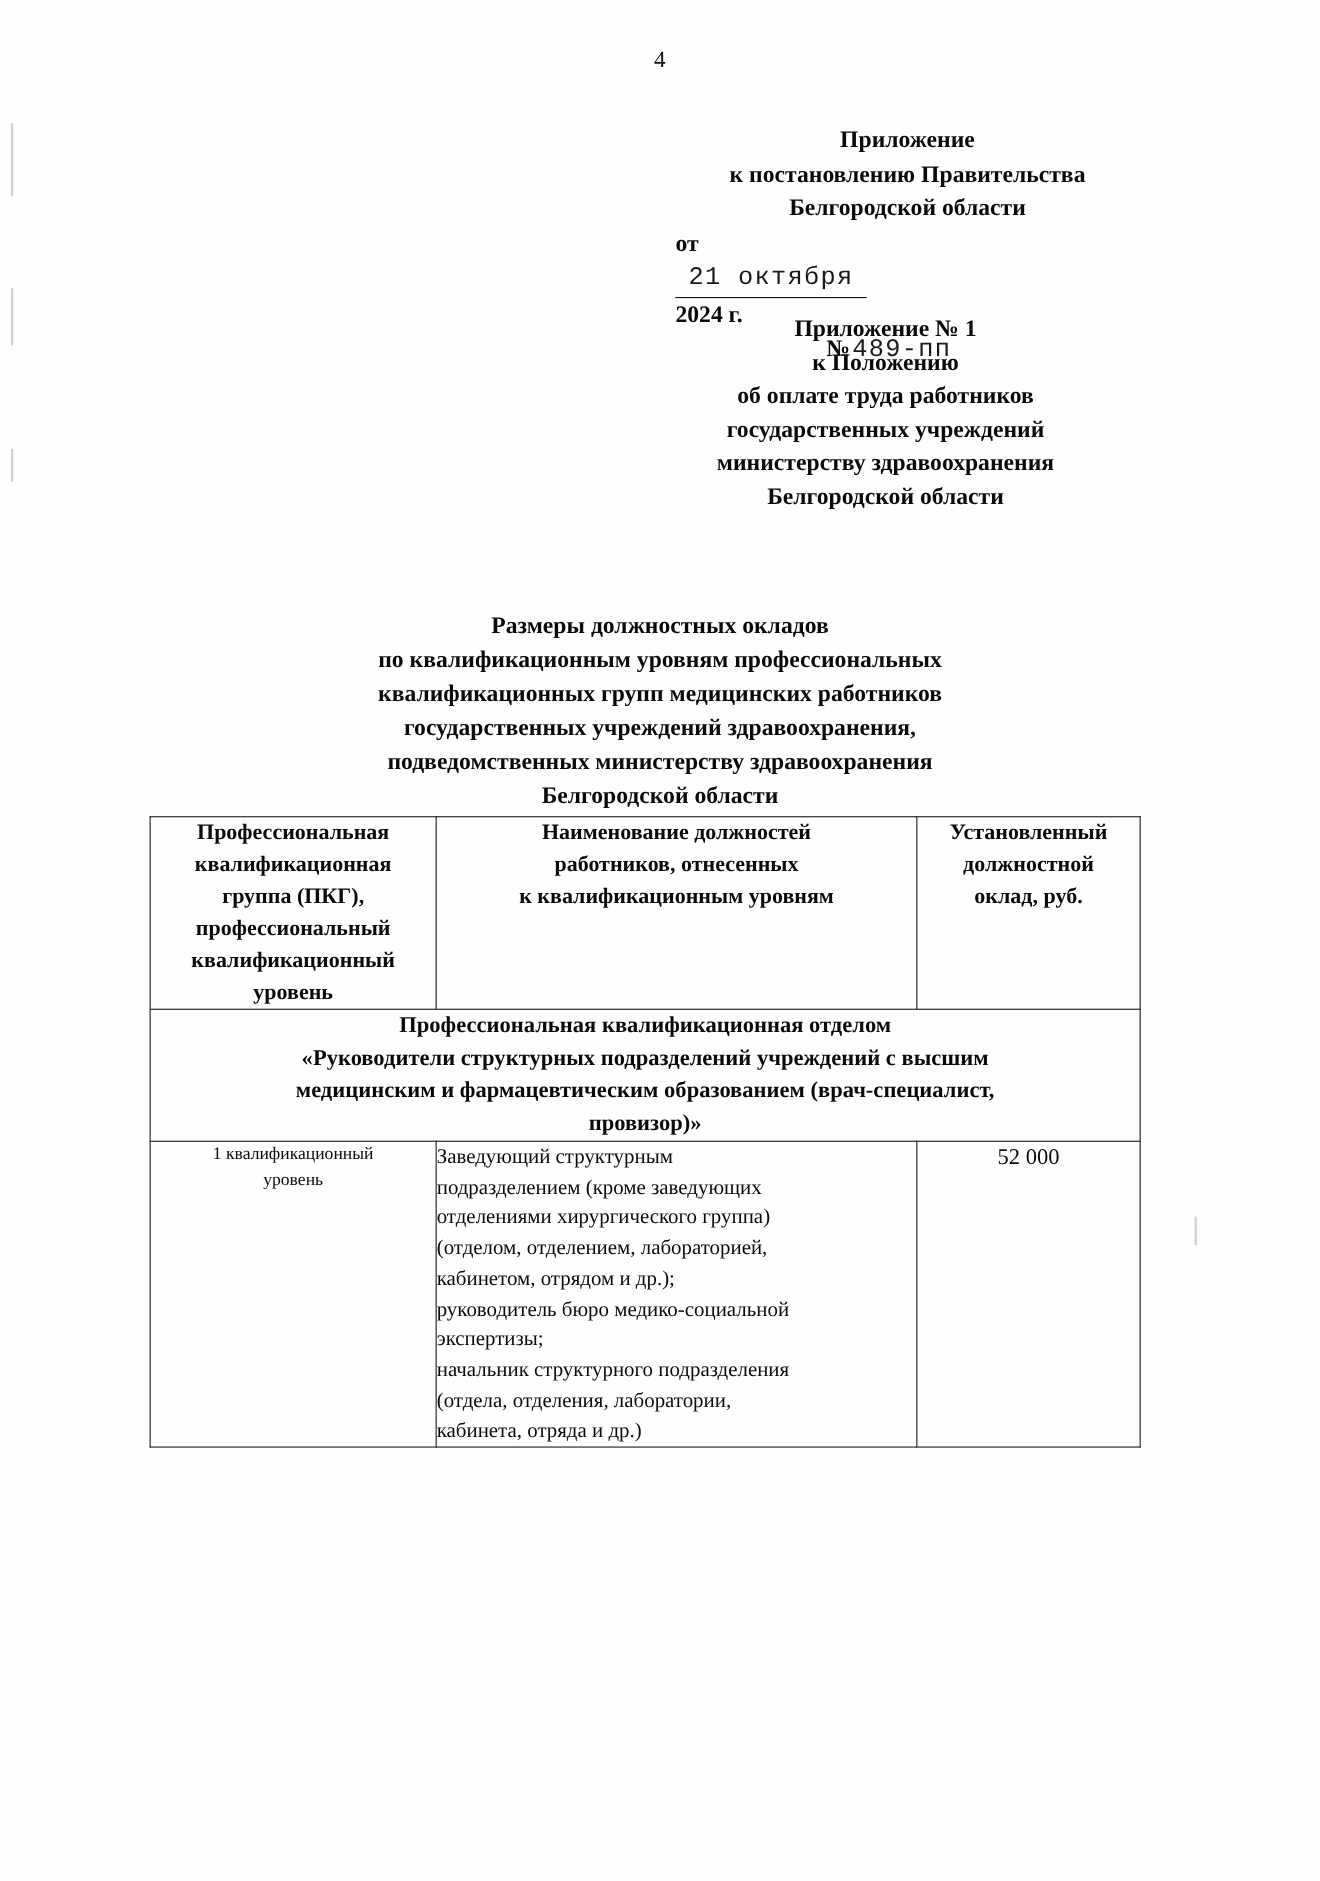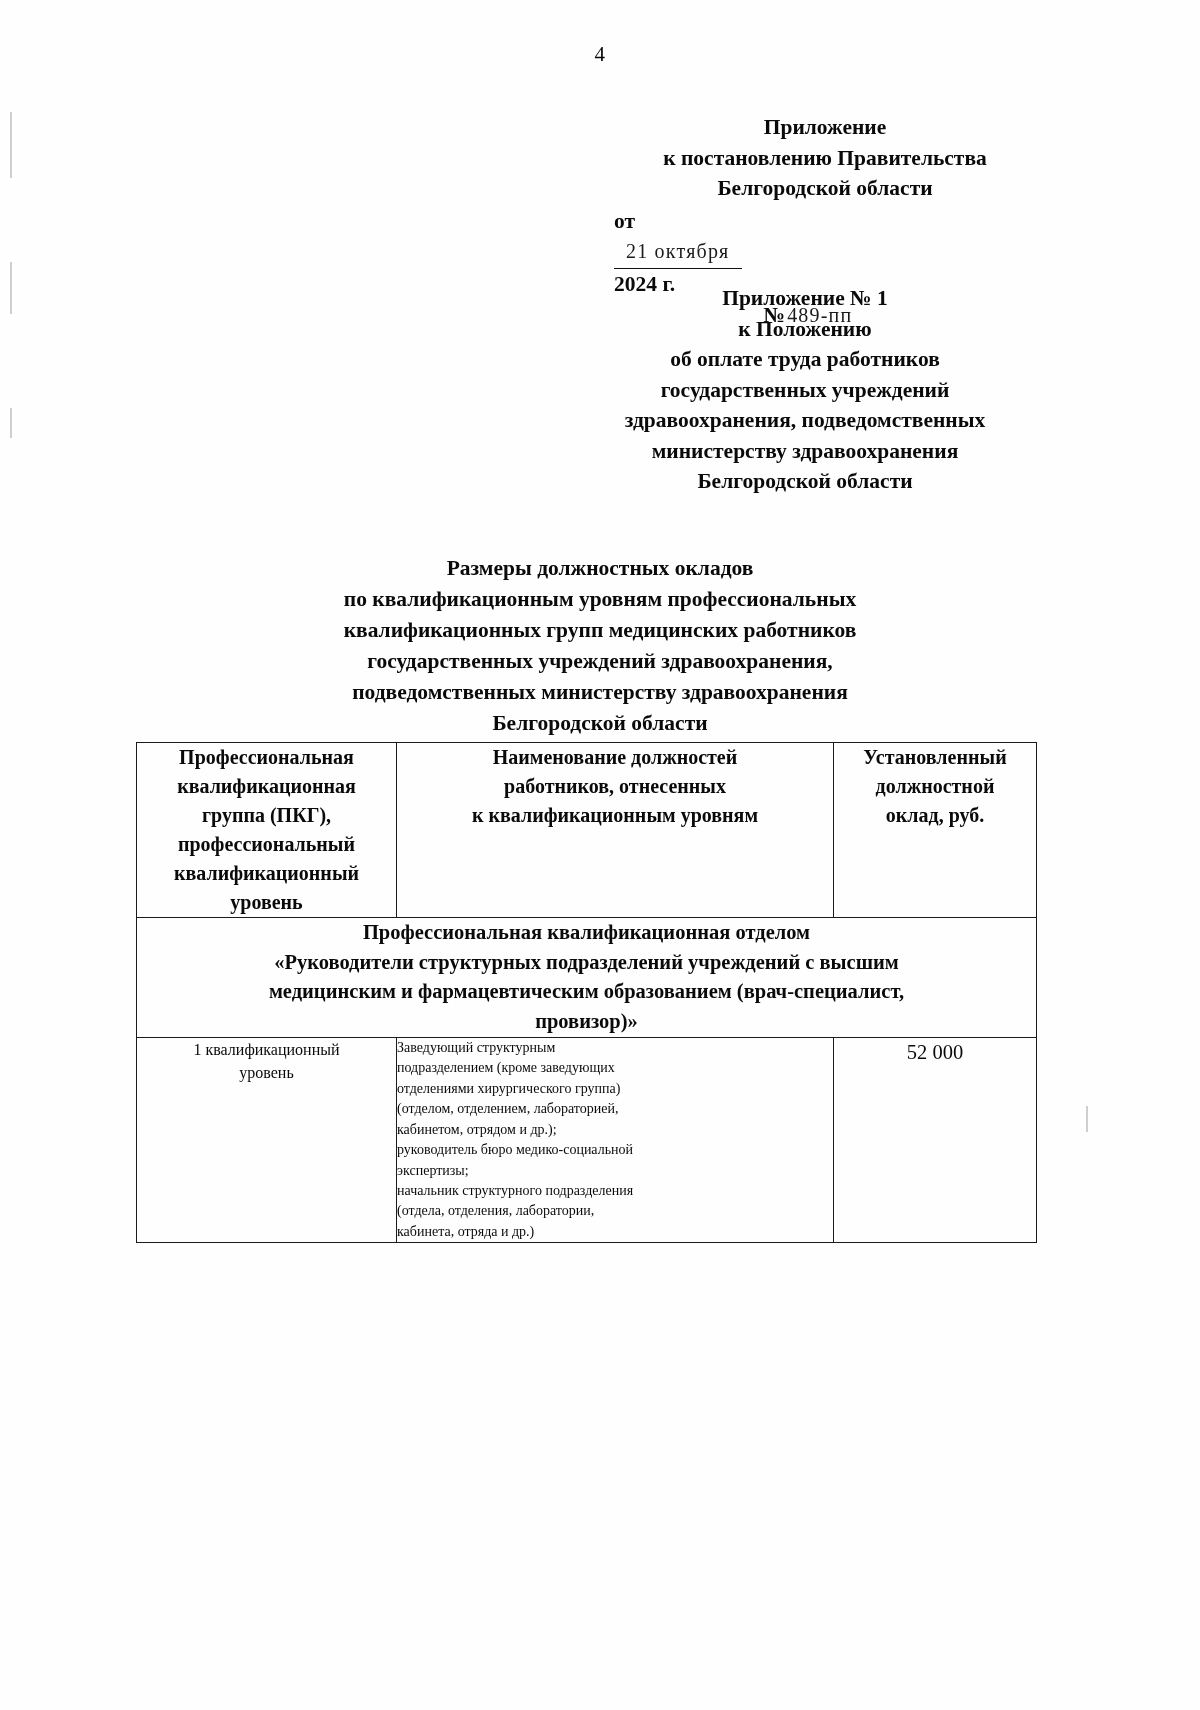--- a/index.html
+++ b/index.html
@@ -66,23 +66,23 @@
     white-space: nowrap;
     flex-direction: column;
   }
   .date-line .lbl-ot { font-weight: bold; }
   .date-line .typed-wrap {
     border-bottom: 1.6px solid #111;
     padding: 0 12px 1px 12px;
     margin: 0 4px;
   }
   .typed {
-    font-family: Liberation Serif, serif;
-    font-weight: normal;
-    font-size: 20px;
+    font-family: Liberation Mono, monospace;
+    font-weight: normal;
+    font-size: 23px;
     letter-spacing: 1.2px;
     color: #1a1a1a;
   }
   .number-line {
     display: flex;
     justify-content: center;
     align-items: baseline;
     margin-top: 1px;
     padding-right: 34px;
     white-space: nowrap;
@@ -148,21 +148,21 @@
 
   td.level-cell {
     font-weight: normal;
     font-size: 16px;
     line-height: 1.44;
     text-align: center;
     padding: 11px 10px 10px 10px;
   }
   td.duties-cell {
     font-weight: normal;
-    font-size: 14px;
+    font-size: 19px;
     line-height: 1.46;
     text-align: left;
     padding: 11px 10px 16px 12px;
   }
   td.salary-cell {
     font-weight: normal;
     font-size: 20.5px;
     line-height: 1.44;
     text-align: center;
     padding: 11px 8px 10px 8px;
@@ -198,21 +198,20 @@
       <span class="no-sign">№</span>
       <span class="typed">489-пп</span>
     </div>
   </div>
 
   <div class="header-block appendix-second">
     <div>Приложение № 1</div>
     <div>к Положению</div>
     <div>об оплате труда работников</div>
     <div>государственных учреждений</div>
-    <div>здравоохранения, подведомственных</div>
     <div>министерству здравоохранения</div>
     <div>Белгородской области</div>
   </div>
 
   <div class="doc-title">
     <div>Размеры должностных окладов</div>
     <div>по квалификационным уровням профессиональных</div>
     <div>квалификационных групп медицинских работников</div>
     <div>государственных учреждений здравоохранения,</div>
     <div>подведомственных министерству здравоохранения</div>

